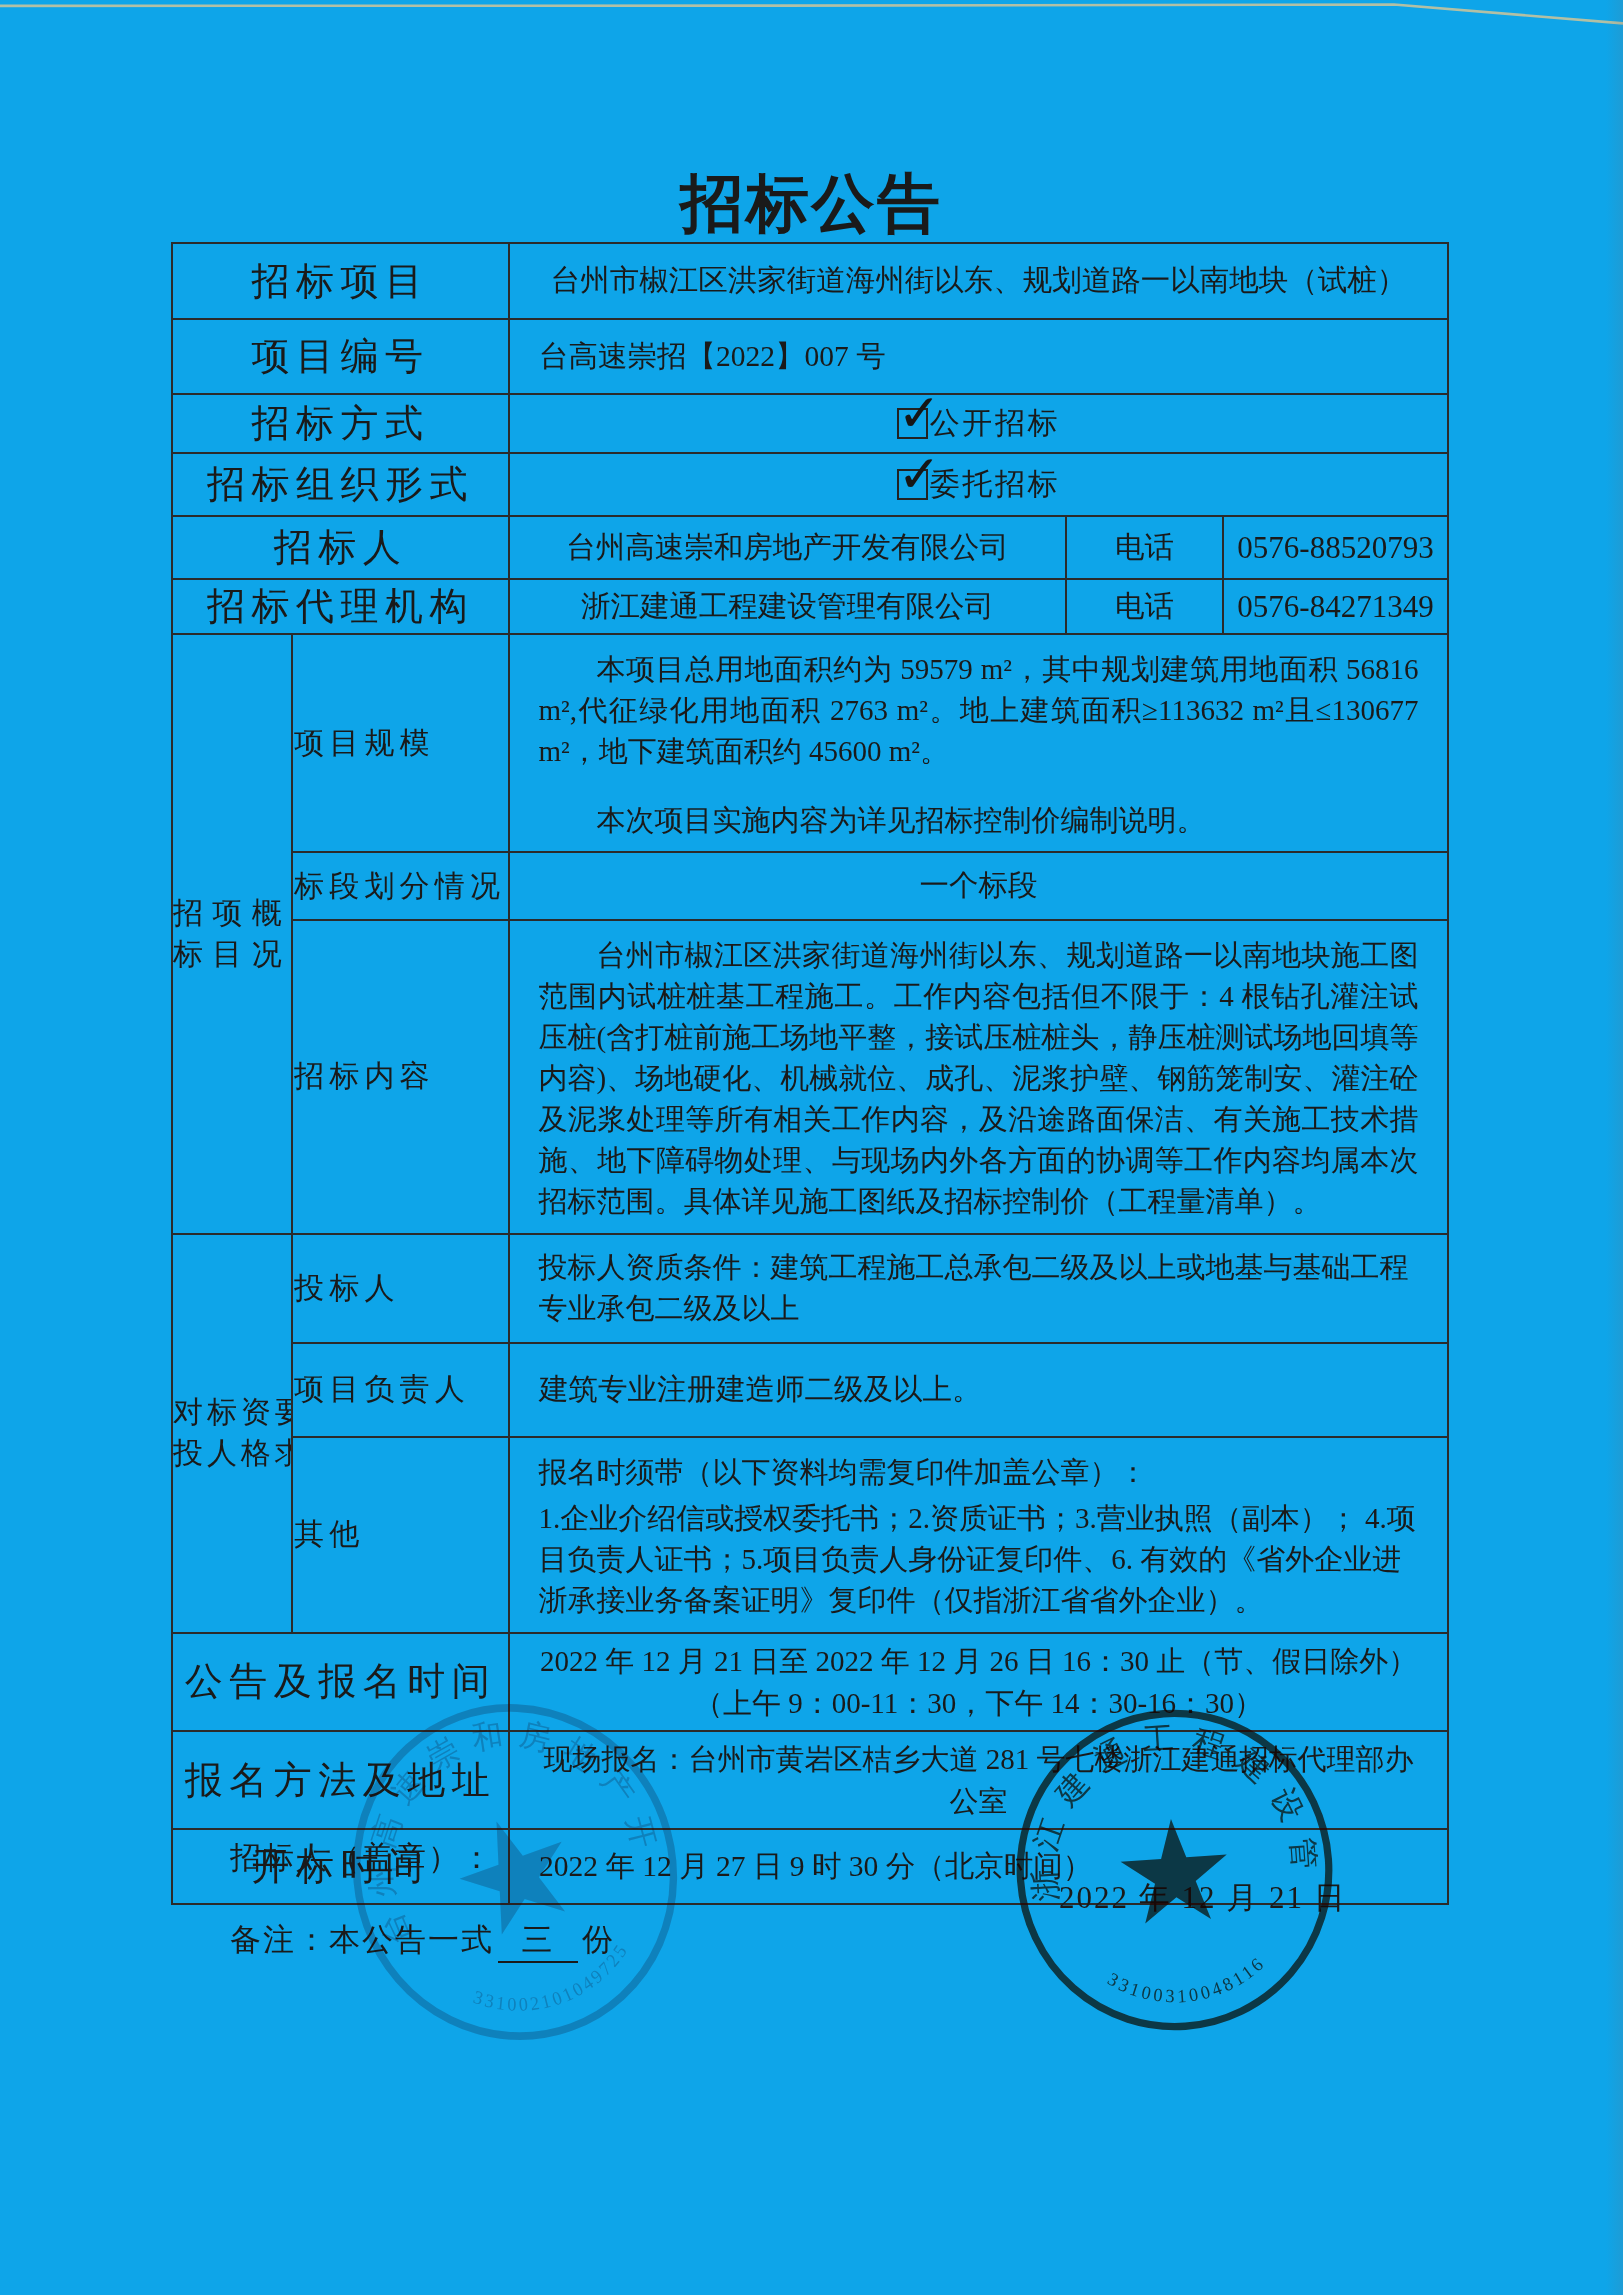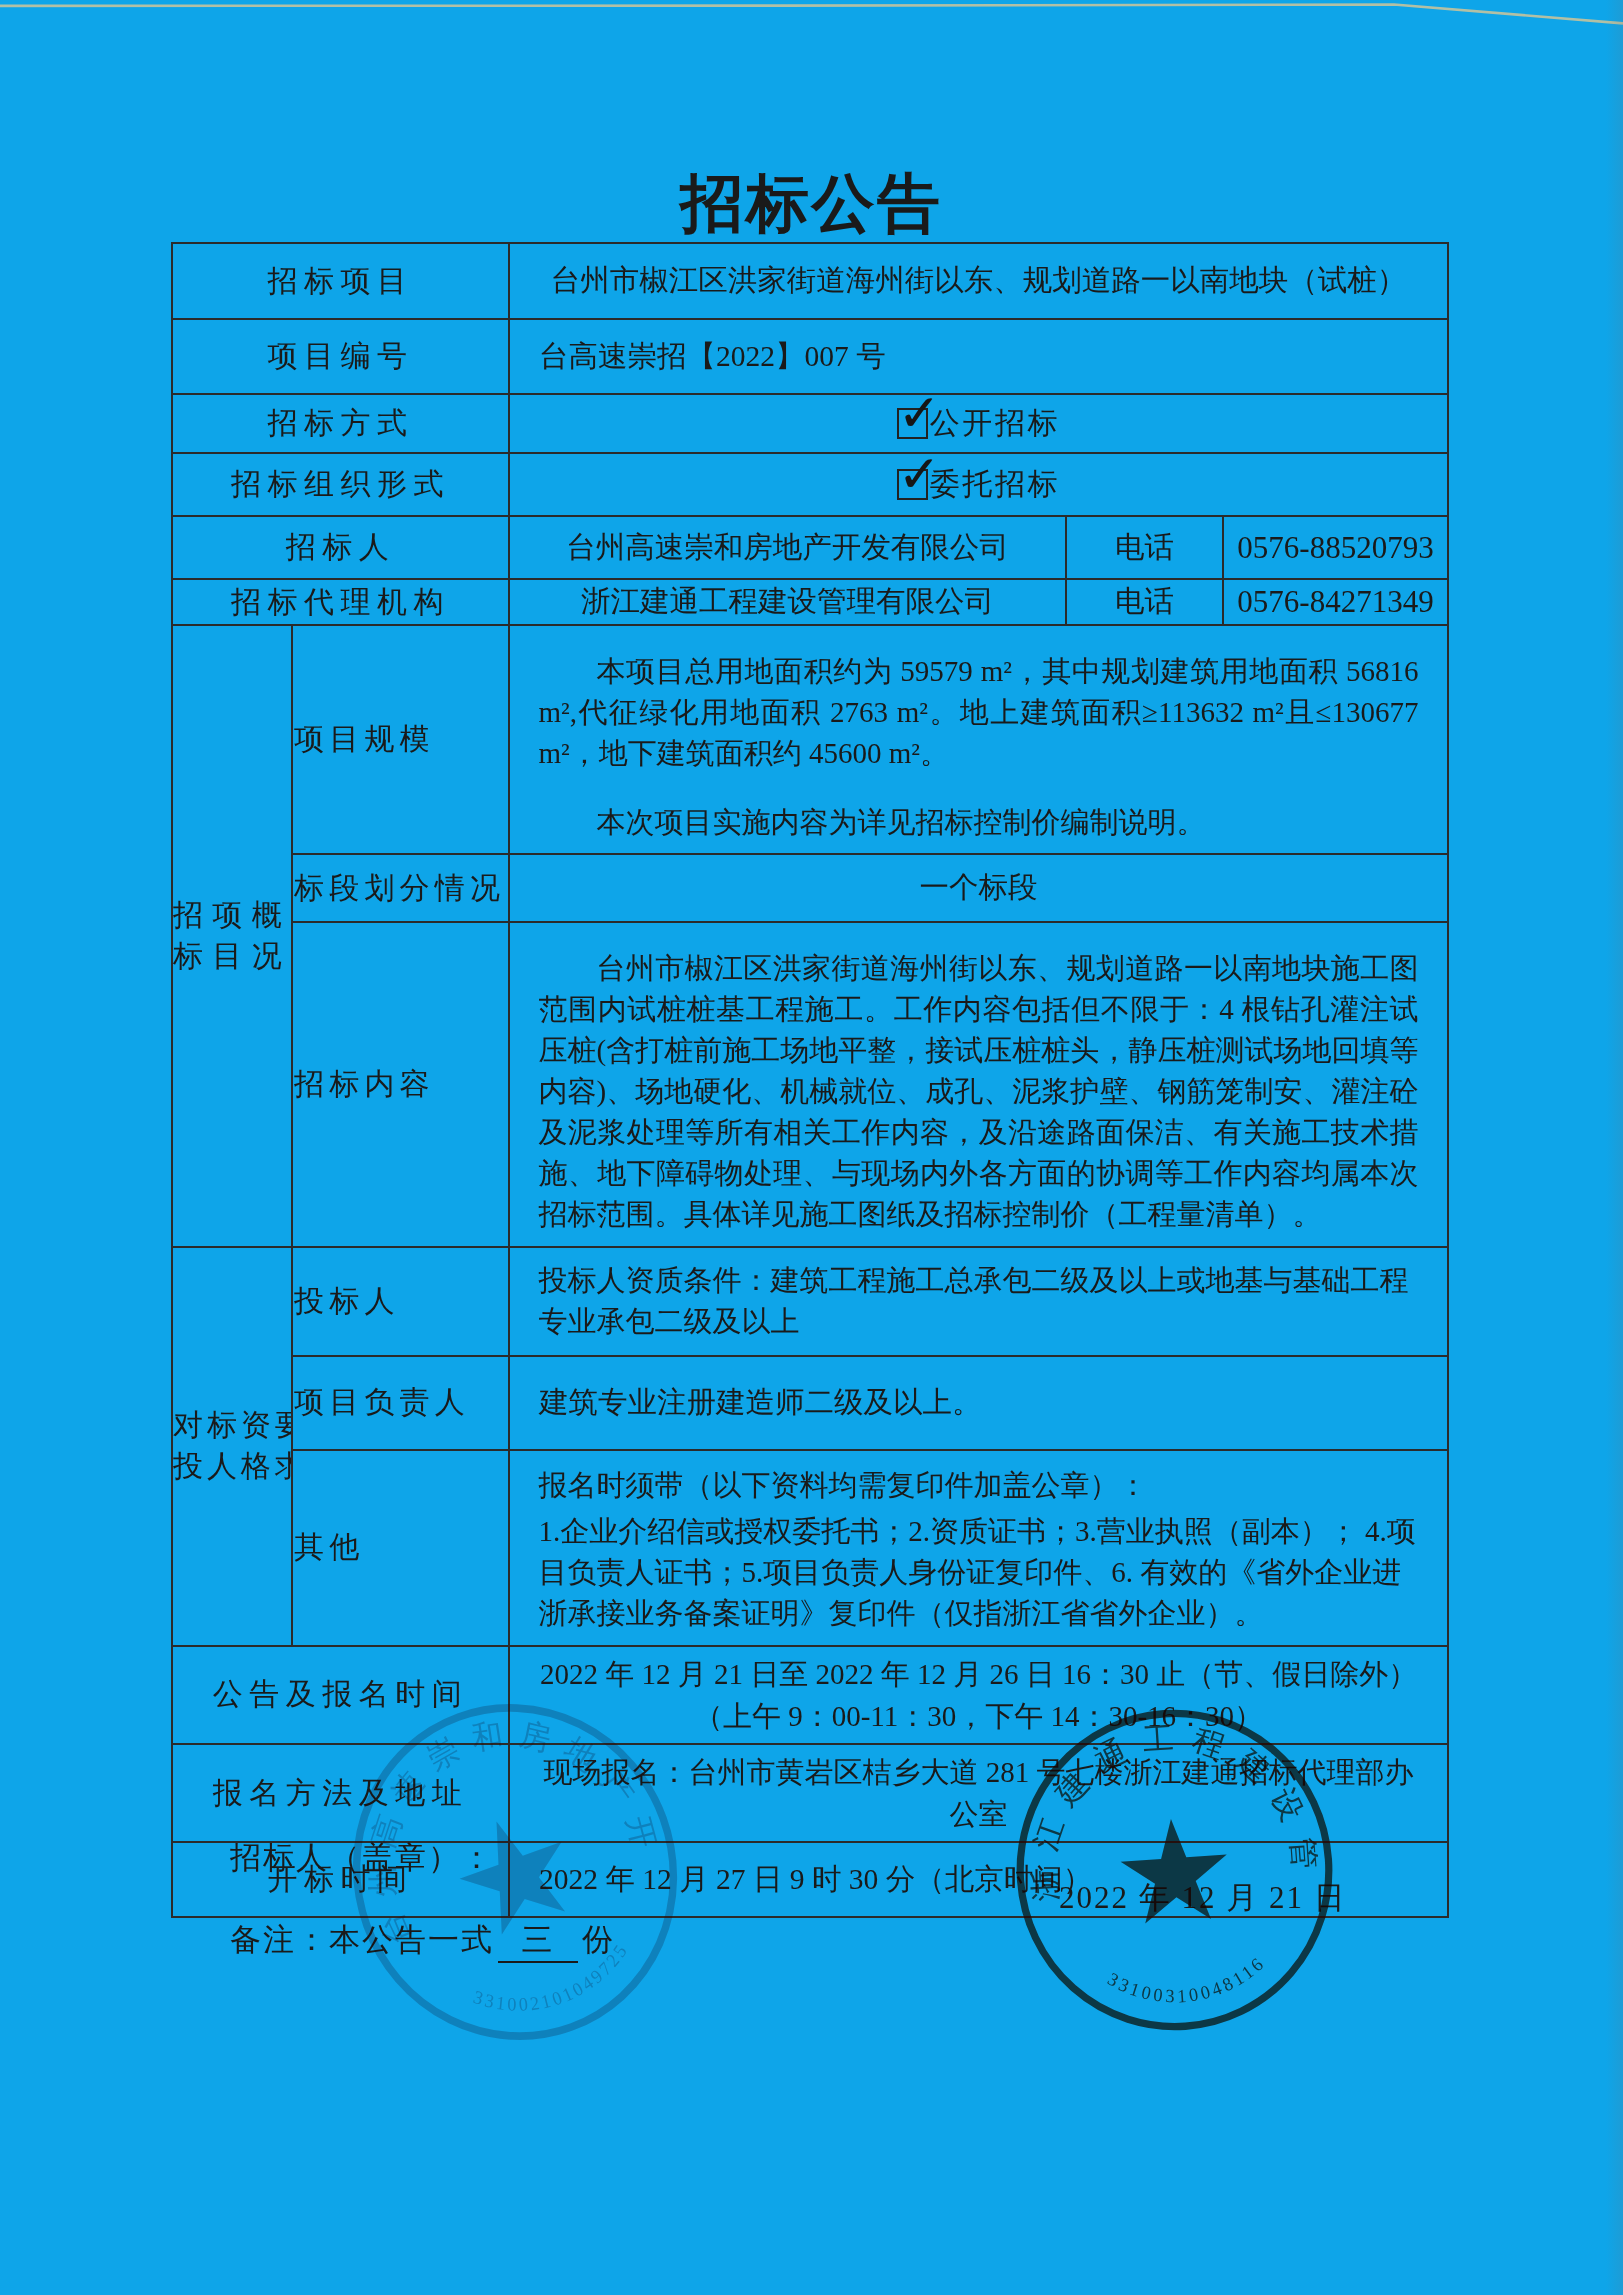--- a/index.html
+++ b/index.html
@@ -11,28 +11,28 @@
   .scan-top{position:absolute;left:0;top:0;width:1623px;height:39px;pointer-events:none;}
   .scan-right{position:absolute;right:0;top:0;width:17px;height:100%;
               background:linear-gradient(to right,rgba(0,0,0,0),rgba(110,110,110,.16));pointer-events:none;}
 
   .title{position:absolute;top:161px;left:0;width:100%;text-align:center;
          font-size:63px;font-weight:bold;letter-spacing:2.6px;}
 
   table.doc{position:absolute;left:171px;top:242px;width:1276px;
             border-collapse:collapse;table-layout:fixed;}
   table.doc td{border:2.6px solid #2b2b2b;vertical-align:middle;overflow:hidden;}
-  .lbl{font-size:30px;text-align:center;letter-spacing:6.5px;}
+  .lbl{font-size:38px;text-align:center;letter-spacing:6.5px;}
   .sublbl{font-size:30px;text-align:left;letter-spacing:5.2px;}
   .val-c{font-size:29.5px;text-align:center;}
   .val-l{font-size:29.5px;text-align:left;padding:6.5px 29px;}
   .cell-par{vertical-align:top;}
   .par{font-size:29px;line-height:41px;text-align:justify;padding:13px 27.5px 9.2px 27.5px;margin:0;}
   .par.nojust{text-align:left;}
-  .indent{text-indent:2em;margin-top:11px;}
+  .indent{text-indent:2em;}
   .gap-top{margin-top:19px;}
   .phone{font-size:31px;text-align:center;}
   .two-line{font-size:29px;line-height:42px;text-align:center;padding:5.2px 19.6px;}
   td.groupcell{position:relative;padding:0;}
   .vgroup{position:absolute;inset:0;display:flex;flex-direction:row;
           justify-content:space-evenly;align-items:center;}
   .vgroup span{font-size:30px;letter-spacing:3.9px;}
 
   .chk-line{display:flex;align-items:center;justify-content:center;font-size:30px;letter-spacing:2.6px;}
   .cbox{position:relative;width:27.5px;height:27.5px;border:2.6px solid #222;margin-right:1.3px;flex:0 0 auto;}

